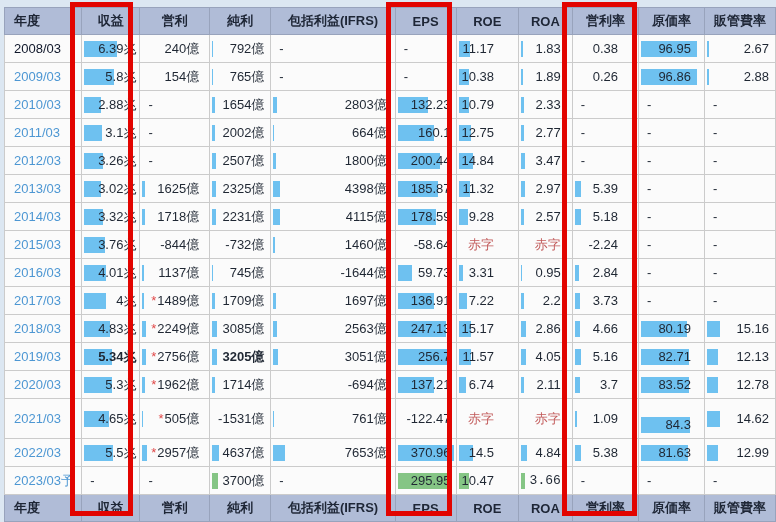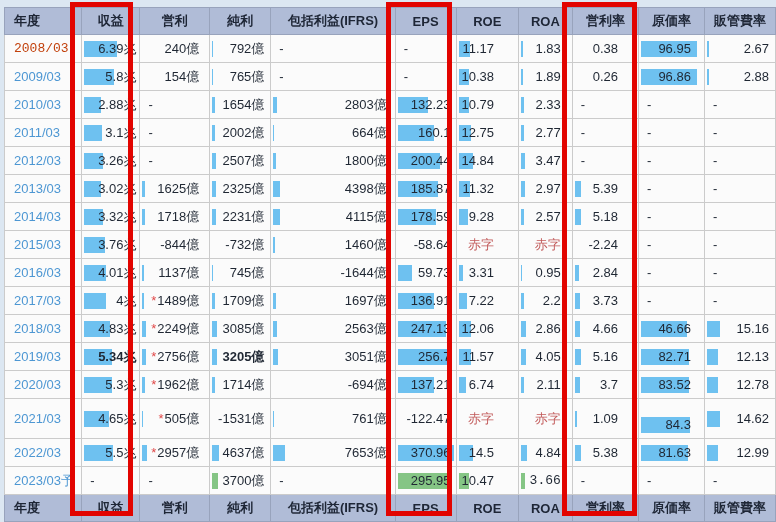--- a/index.html
+++ b/index.html
@@ -35,21 +35,21 @@
   td .txt{
     position:relative;z-index:2;display:block;
     line-height:27px;text-align:right;
   }
   td .bar{
     position:absolute;z-index:1;left:2px;top:50%;margin-top:-8px;
     height:16px;background:#6ec1f0;
   }
   td .bar.green{background:#85c585;}
   td.year-cell .txt{text-align:left;padding-left:9px;color:#4d97d3;}
-  td.year-cell.plain .txt{color:#c2410c;font-family:Liberation Mono, monospace;}
+  td.year-cell.plain .txt{color:#0f172a;}
   td.dash-cell .txt{text-align:left;padding-left:8px;}
   .red-text{color:#c25b5b;}
   .star{color:#e04848;padding-right:1px;}
   .hl-box{
     position:absolute;z-index:5;
     border:5px solid #e20400;
     pointer-events:none;
     box-sizing:border-box;
   }
 </style>
@@ -717,39 +717,39 @@
           </td>
           <td>
             <span class="cellwrap">
               <span class="bar" style="width: 48px;"></span>
               <span class="txt" style="padding-right: 5px;">247.13</span>
             </span>
           </td>
           <td>
             <span class="cellwrap">
               <span class="bar" style="width: 12px;"></span>
-              <span class="txt" style="padding-right: 24px;">12.06</span>
+              <span class="txt" style="padding-right: 24px;">15.17</span>
             </span>
           </td>
           <td>
             <span class="cellwrap">
               <span class="bar" style="width: 5px;"></span>
               <span class="txt" style="padding-right: 11px;">2.86</span>
             </span>
           </td>
           <td>
             <span class="cellwrap">
               <span class="bar" style="width: 5px;"></span>
               <span class="txt" style="padding-right: 20px;">4.66</span>
             </span>
           </td>
           <td>
             <span class="cellwrap">
               <span class="bar" style="width: 46px;"></span>
-              <span class="txt" style="padding-right: 13px;">46.66</span>
+              <span class="txt" style="padding-right: 13px;">80.19</span>
             </span>
           </td>
           <td>
             <span class="cellwrap">
               <span class="bar" style="width: 13px;"></span>
               <span class="txt" style="padding-right: 6px;">15.16</span>
             </span>
           </td>
         </tr>
         <tr>

